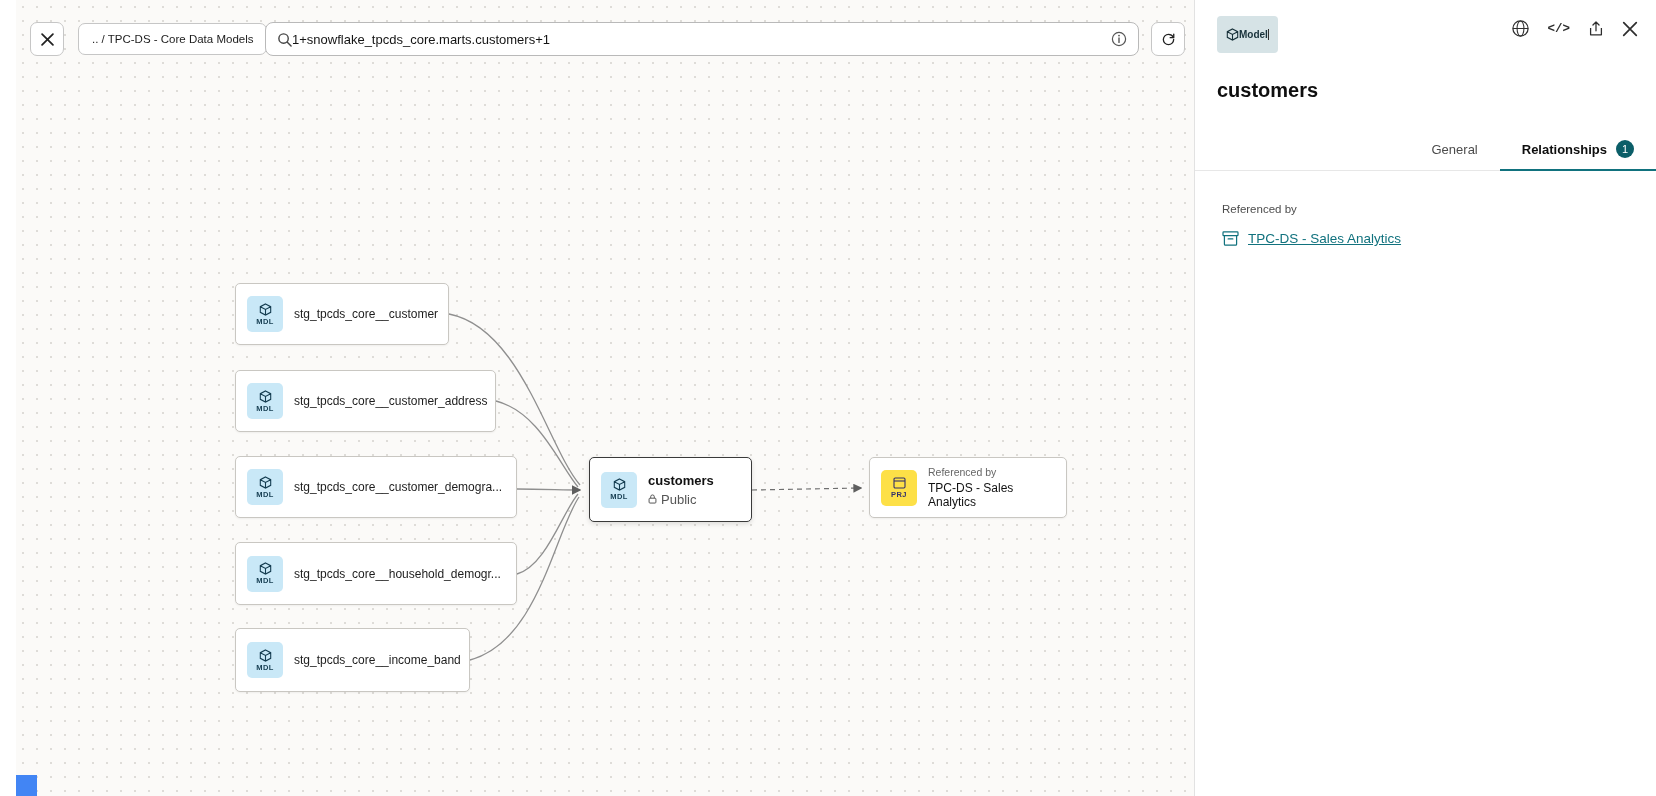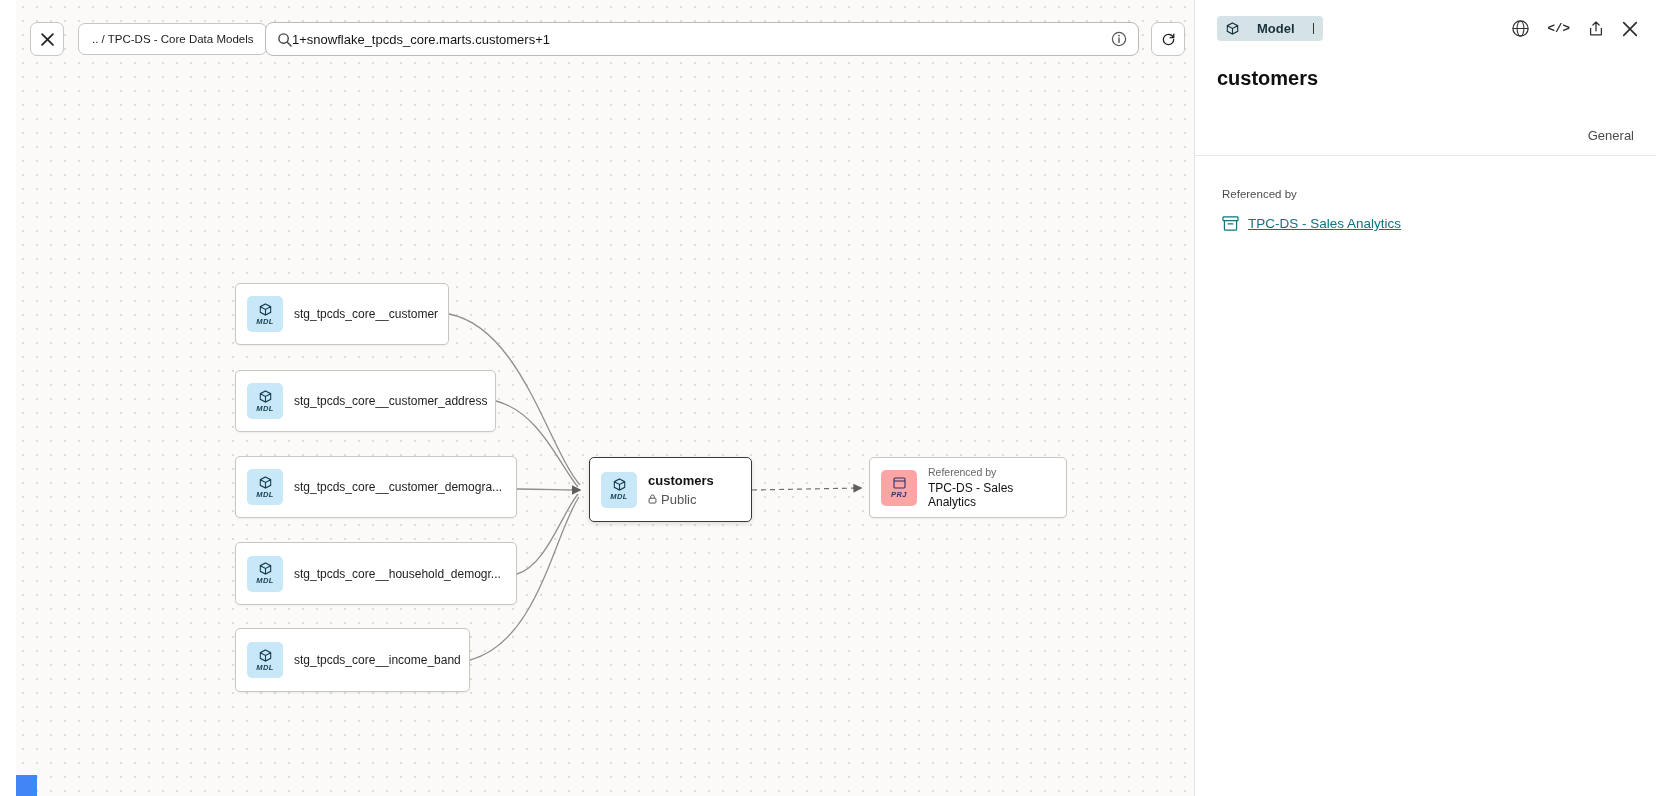--- a/index.html
+++ b/index.html
@@ -26,46 +26,46 @@
     display:flex; align-items:center; padding:0 11px; }
   .search-box input { flex:1; border:none; outline:none; font-size:13px;
     color:#141414; font-family:"Liberation Sans",sans-serif; background:transparent; }
 
   
   .node { position:absolute; background:#fff; border:1px solid #c9c7c2;
     border-radius:5px; display:flex; align-items:center; gap:11px;
     padding:0 11px; box-shadow:0 1px 2px rgba(0,0,0,.05); cursor:pointer; }
   .node.selected { border:1.6px solid #3a3a3a; box-shadow:0 2px 5px rgba(0,0,0,.12); }
   .chip { width:36px; height:36px; border-radius:5px; display:flex;
-    flex-direction:column; align-items:center; justify-content:center; flex:0 0 auto;font-style:italic; }
+    flex-direction:column; align-items:center; justify-content:center; flex:0 0 auto; }
   .chip.mdl { background:#c9e8f7; color:#143c50; }
-  .chip.prj { background:#fca5a5; color:#32306b; }
+  .chip.prj { background:#fde047; color:#32306b; }
   .chip .chip-text { font-size:7.5px; font-weight:bold; letter-spacing:.4px; margin-top:1px; }
   .node-label { font-size:12px; color:#1d1d1d; white-space:nowrap; }
   .node-col { display:flex; flex-direction:column; justify-content:center; }
   .node-title { font-size:13px; color:#111; font-weight:600; }
   .vis-row { display:flex; align-items:center; gap:4px; margin-top:4px;
     font-size:13px; color:#555; }
   .prj-caption { font-size:10.5px; color:#666; }
   .prj-label { font-size:12px; color:#111; margin-top:3px; }
 
   .edges { position:absolute; left:0; top:0; width:1194px; height:796px;
     pointer-events:none; }
 
   .corner-logo { position:absolute; left:0; bottom:0; width:21px; height:21px;
     background:#4285f4; }
 
   
   .panel { position:absolute; left:1194px; top:0; width:462px; height:796px;
     background:#fff; border-left:1px solid #e2e2e2; padding-top:16px; }
   .panel-top { display:flex; justify-content:space-between; align-items:flex-start;
     padding:0 18px 0 22px; }
-  .type-pill { display:inline-flex; align-items:center; gap:18px;
-    background:#d6e3e6; border-radius:4px; padding:5px 9px;
-    font-size:13px; font-weight:700; color:#17313a; }
+  .type-pill { display:inline-flex; align-items:center; gap:0;
+    background:#d6e3e6; border-radius:4px; padding:12px 9px;
+    font-size:10px; font-weight:700; color:#17313a; }
   .cursor-bar { width:1px; height:11px; background:#333; }
   .panel-icons { display:flex; gap:17px; align-items:center; color:#2e2e2e; margin-top:3px; }
   .panel-icons .p-icon { cursor:pointer; display:flex; align-items:center; }
   .code-glyph { font-family:"Liberation Mono",monospace; font-size:12.5px; font-weight:700; }
   .panel-title { font-size:20px; font-weight:700; color:#0f0f0f;
     padding:0 22px; margin-top:26px; }
   .panel-subtitle { font-size:11.5px; color:#2e2e2e; padding:0 22px; margin-top:7px; }
   .tabs { display:flex; margin-top:26px; border-bottom:1px solid #e7e7e7; padding-left:14px;justify-content:flex-end; }
   .tab { padding:12px 22px; font-size:13px; color:#4b4b4b; position:relative;
     display:flex; gap:9px; align-items:center; cursor:pointer; }
@@ -249,20 +249,24 @@
         </span>
       </span>
     </div>
 
     <div class="panel-title">customers</div>
 
     <div class="tabs">
       <div class="tab">
         <span>General</span>
       </div>
+      <div class="tab active">
+        <span>Relationships</span>
+        <span class="count-badge">1</span>
+      </div>
     </div>
 
     <div class="section-label">Referenced by</div>
 
     <div class="ref-link-row">
       <svg width="17" height="15" viewBox="0 0 18 16">
         <rect x="1" y="1" width="16" height="4" rx="0.8" fill="none" stroke="#11727e" stroke-width="1.3"></rect>
         <path d="M2.5 5 V14 a1 1 0 0 0 1 1 H14.5 a1 1 0 0 0 1-1 V5" fill="none" stroke="#11727e" stroke-width="1.3"></path>
         <path d="M6.5 8.5 H11.5" stroke="#11727e" stroke-width="1.3" stroke-linecap="round"></path>
       </svg>

